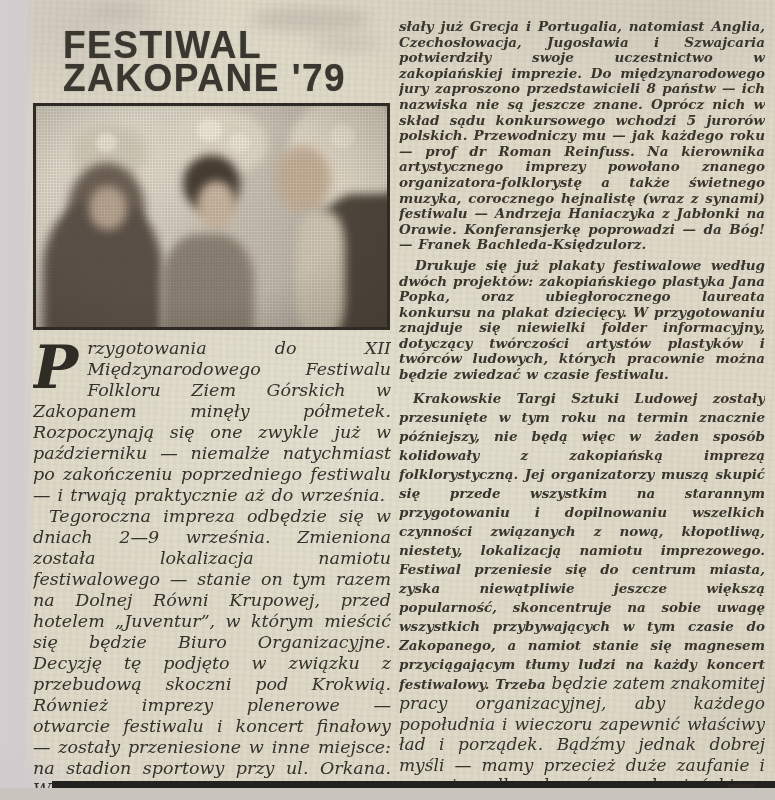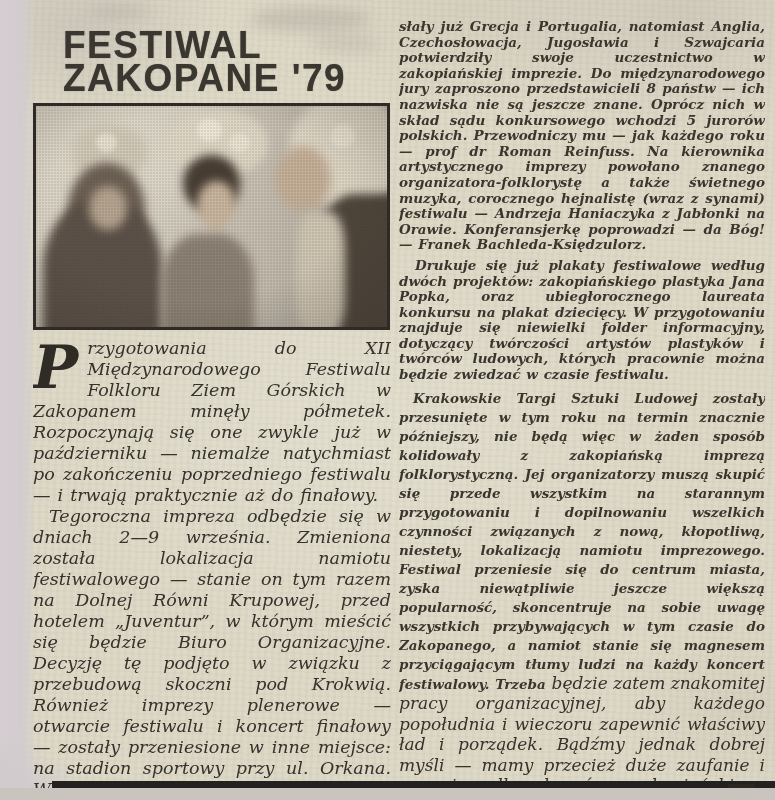--- a/index.html
+++ b/index.html
@@ -173,21 +173,21 @@
     <div class="ph ph-fig-r-beads soft"></div>
     <div class="ph ph-speck1"></div>
     <div class="ph ph-speck2"></div>
     <div class="ph ph-speck3"></div>
     <div class="ph ph-speck4"></div>
     <div class="ph ph-vignette"></div>
     <div class="ph ph-grain"></div>
   </figure>
 
   <div class="col-left">
-    <p class="body-para"><span class="dropcap">P</span><span>rzygotowania do XII Międzynarodowego Festiwalu Folkloru Ziem Górskich w Zakopanem minęły półmetek. Rozpoczynają się one zwykle już w październiku — niemalże natychmiast po zakończeniu poprzedniego festiwalu — i trwają praktycznie aż do finałowy.</span></p>
+    <p class="body-para"><span class="dropcap">P</span><span>rzygotowania do XII Międzynarodowego Festiwalu Folkloru Ziem Górskich w Zakopanem minęły półmetek. Rozpoczynają się one zwykle już w październiku — niemalże natychmiast po zakończeniu poprzedniego festiwalu — i trwają praktycznie aż do września.</span></p>
     <p class="body-para indent">Tegoroczna impreza odbędzie się w dniach 2—9 września. Zmieniona została lokalizacja namiotu festiwalowego — stanie on tym razem na Dolnej Równi Krupowej, przed hotelem „Juventur”, w którym mieścić się będzie Biuro Organizacyjne. Decyzję tę podjęto w związku z przebudową skoczni pod Krokwią. Również imprezy plenerowe — otwarcie festiwalu i koncert finałowy — zostały przeniesione w inne miejsce: na stadion sportowy przy ul. Orkana. W razie niepogody — oczywiście oglądniemy je w namiocie.</p>
 
   </div>
 
   <div class="col-right">
     <p class="small-para">słały już Grecja i Portugalia, natomiast Anglia, Czechosłowacja, Jugosławia i Szwajcaria potwierdziły swoje uczestnictwo w zakopiańskiej imprezie. Do międzynarodowego jury zaproszono przedstawicieli 8 państw — ich nazwiska nie są jeszcze znane. Oprócz nich w skład sądu konkursowego wchodzi 5 jurorów polskich. Przewodniczy mu — jak każdego roku — prof dr Roman Reinfuss. Na kierownika artystycznego imprezy powołano znanego organizatora-folklorystę a także świetnego muzyka, corocznego hejnalistę (wraz z synami) festiwalu — Andrzeja Haniaczyka z Jabłonki na Orawie. Konferansjerkę poprowadzi — da Bóg! — Franek Bachleda-Księdzulorz.</p>
     <p class="small-para indent">Drukuje się już plakaty festiwalowe według dwóch projektów: zakopiańskiego plastyka Jana Popka, oraz ubiegłorocznego laureata konkursu na plakat dziecięcy. W przygotowaniu znajduje się niewielki folder informacyjny, dotyczący twórczości artystów plastyków i twórców ludowych, których pracownie można będzie zwiedzać w czasie festiwalu.</p>
     <p class="mixed-para"><span class="small-inline">Krakowskie Targi Sztuki Ludowej zostały przesunięte w tym roku na termin znacznie późniejszy, nie będą więc w żaden sposób kolidowały z zakopiańską imprezą folklorystyczną. Jej organizatorzy muszą skupić się przede wszystkim na starannym przygotowaniu i dopilnowaniu wszelkich czynności związanych z nową, kłopotliwą, niestety, lokalizacją namiotu imprezowego. Festiwal przeniesie się do centrum miasta, zyska niewątpliwie jeszcze większą popularność, skoncentruje na sobie uwagę wszystkich przybywających w tym czasie do Zakopanego, a namiot stanie się magnesem przyciągającym tłumy ludzi na każdy koncert festiwalowy. Trzeba </span><span class="large-inline">będzie zatem znakomitej pracy organizacyjnej, aby każdego popołudnia i wieczoru zapewnić właściwy ład i porządek. Bądźmy jednak dobrej myśli — mamy przecież duże zaufanie i uznanie dla bossów zakopiańskiego festiwalu: przewodniczącego Komitetu Honorowego, I sekretarza KM PZPR mgra Stefana Gustka i dyrektora Biura Organizacyjnego — Danusi Rejdych.</span></p>
 
   </div>

